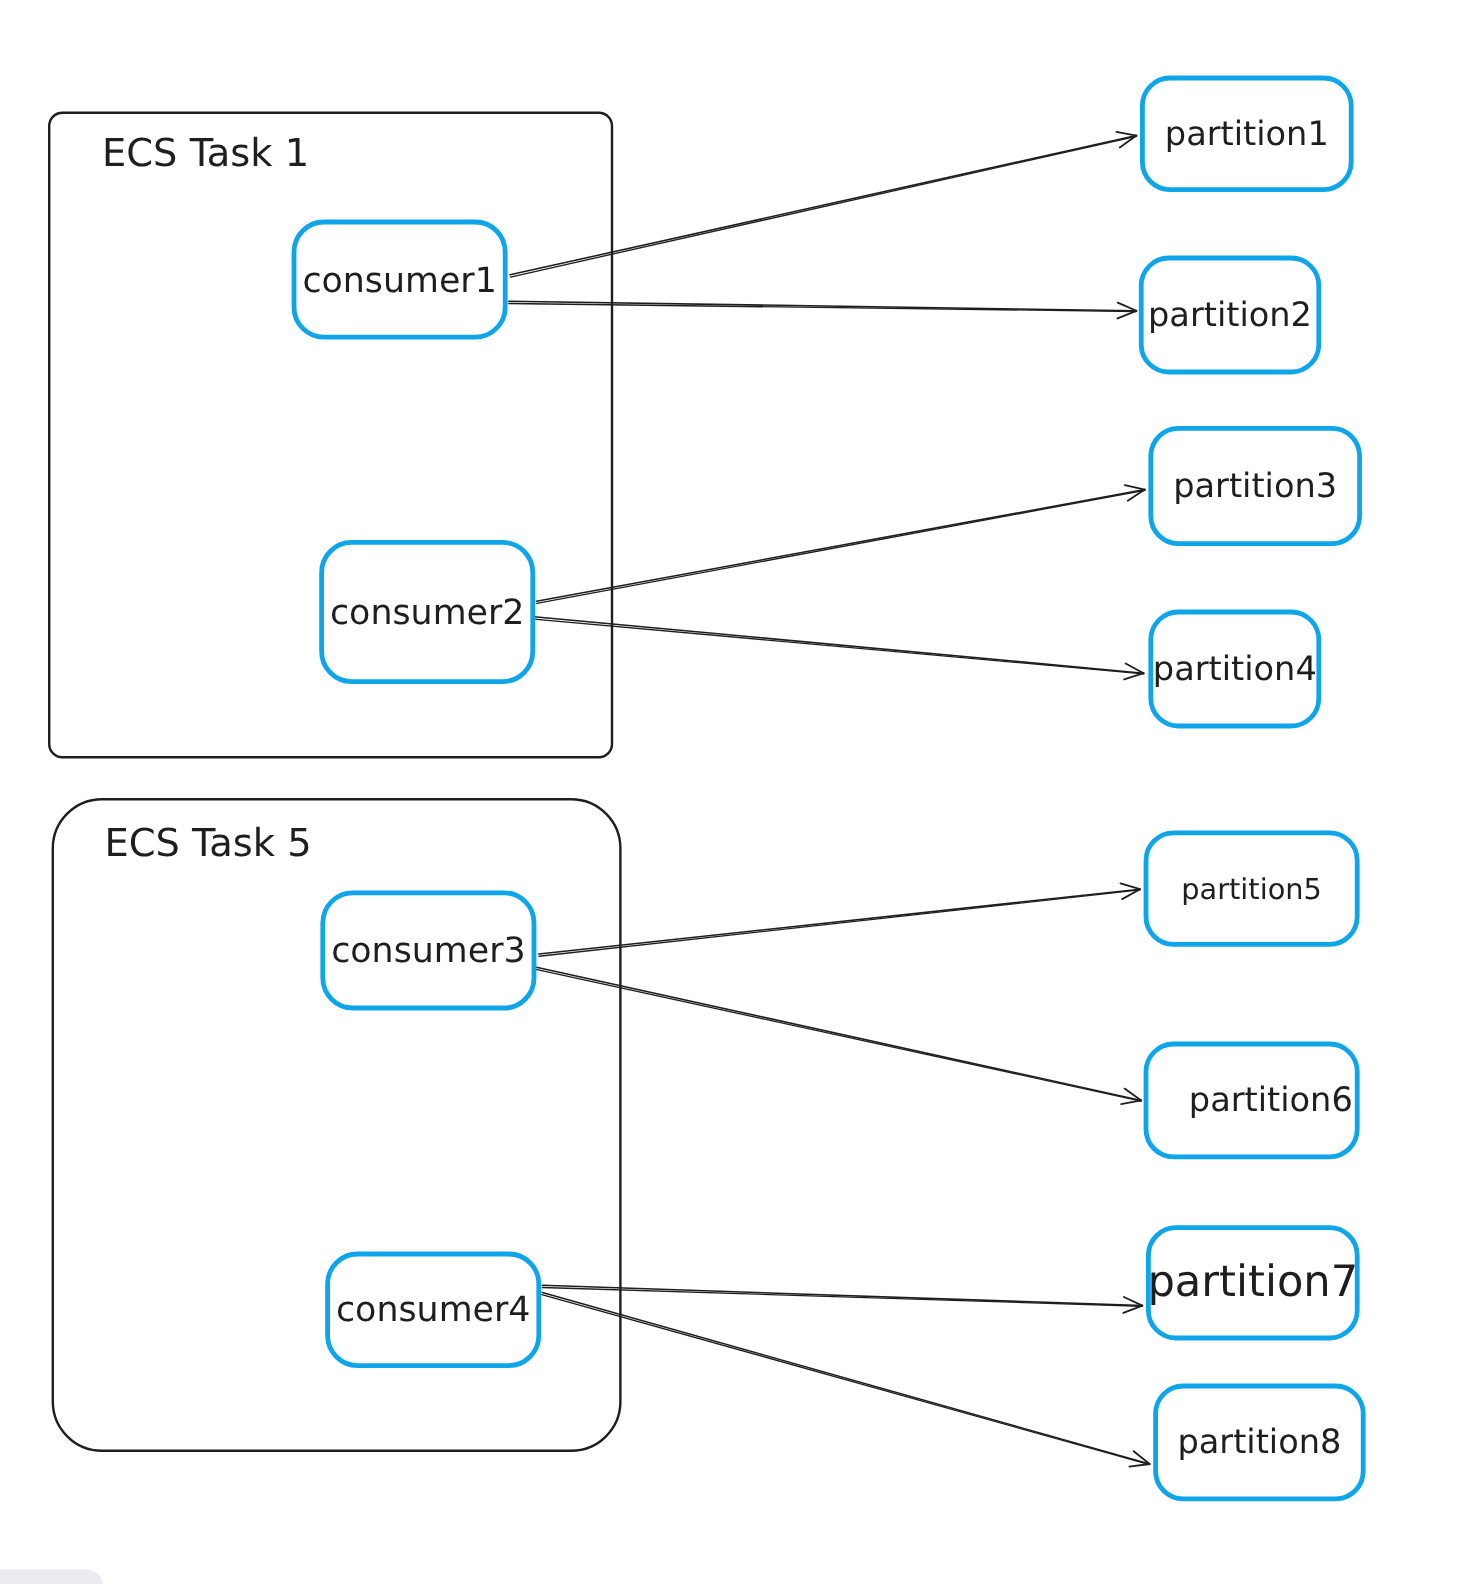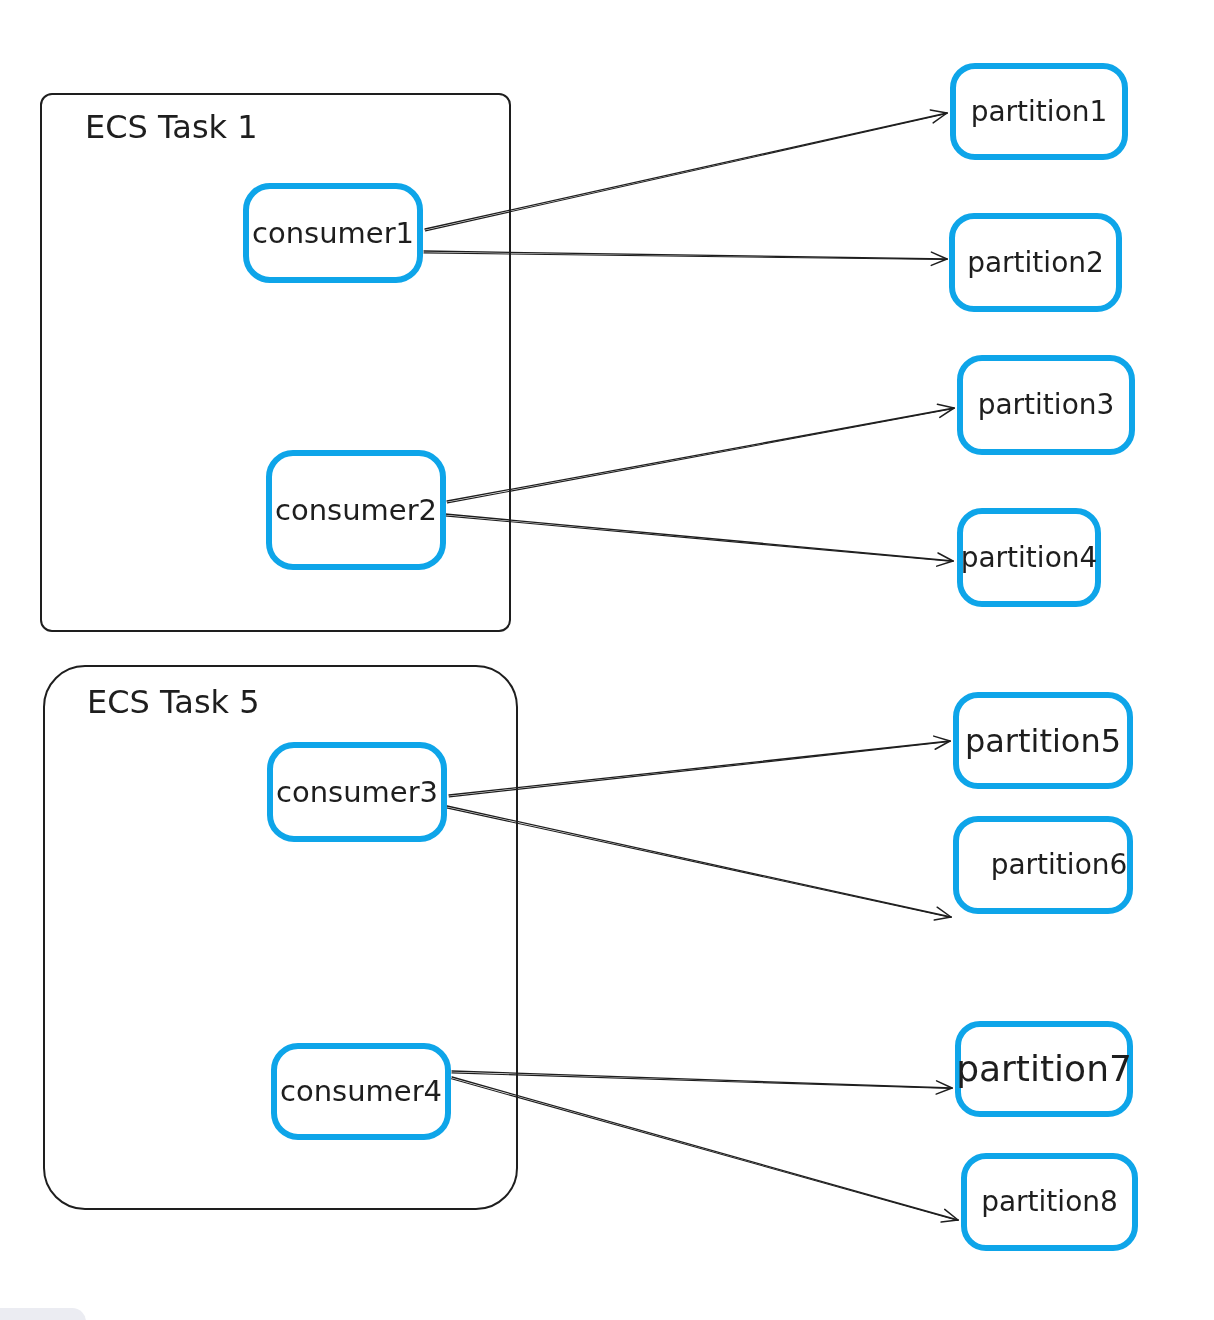--- a/index.html
+++ b/index.html
@@ -30,21 +30,21 @@
     box-sizing: border-box;
   }
   .group-label {
     position: absolute;
     white-space: nowrap;
     line-height: 1.15;
     color: #1e1e1e;
   }
   .node-box {
     position: absolute;
-    border: 6px solid #0ea5e9;
+    border: 4px solid #0ea5e9;
     background: #ffffff;
     box-sizing: border-box;
     display: flex;
     align-items: center;
     justify-content: center;
   }
   .node-label {
     white-space: nowrap;
     line-height: 1;
     color: #1e1e1e;
@@ -124,33 +124,33 @@
       </div>
       <div class="node-box" style="left: 267px; top: 742px; width: 180px; height: 100px; border-radius: 27px;">
         <span class="node-label" style="font-size: 29px;">consumer3</span>
       </div>
       <div class="node-box" style="left: 271px; top: 1043px; width: 180px; height: 97px; border-radius: 27px;">
         <span class="node-label" style="font-size: 29px;">consumer4</span>
       </div>
       <div class="node-box" style="left: 950px; top: 63px; width: 178px; height: 97px; border-radius: 25px;">
         <span class="node-label" style="font-size: 28px;">partition1</span>
       </div>
-      <div class="node-box" style="left: 949px; top: 213px; width: 173px; height: 99px; border-radius: 25px;">
+      <div class="node-box" style="left: 949px; top: 213px; width: 152px; height: 99px; border-radius: 25px;">
         <span class="node-label" style="font-size: 28px;">partition2</span>
       </div>
       <div class="node-box" style="left: 957px; top: 355px; width: 178px; height: 100px; border-radius: 25px;">
         <span class="node-label" style="font-size: 28px;">partition3</span>
       </div>
       <div class="node-box" style="left: 957px; top: 508px; width: 144px; height: 99px; border-radius: 25px;">
         <span class="node-label" style="font-size: 28px;">partition4</span>
       </div>
       <div class="node-box" style="left: 953px; top: 692px; width: 180px; height: 97px; border-radius: 25px;">
-        <span class="node-label" style="font-size: 32px;">partition5</span>
+        <span class="node-label" style="font-size: 24px;">partition5</span>
       </div>
-      <div class="node-box" style="left: 953px; top: 816px; width: 180px; height: 98px; border-radius: 25px; padding-left: 32px;">
+      <div class="node-box" style="left: 953px; top: 868px; width: 180px; height: 98px; border-radius: 25px; padding-left: 32px;">
         <span class="node-label" style="font-size: 28px;">partition6</span>
       </div>
       <div class="node-box" style="left: 955px; top: 1021px; width: 178px; height: 96px; border-radius: 25px;">
         <span class="node-label" style="font-size: 36px;">partition7</span>
       </div>
       <div class="node-box" style="left: 961px; top: 1153px; width: 177px; height: 98px; border-radius: 25px;">
         <span class="node-label" style="font-size: 28px;">partition8</span>
       </div>
     </div>
   <div id="zoom-island" style="left: 0px; top: 1308px; width: 86px; height: 40px; background: rgb(235, 236, 242); border-radius: 0px 14px 0px 0px;"></div>

